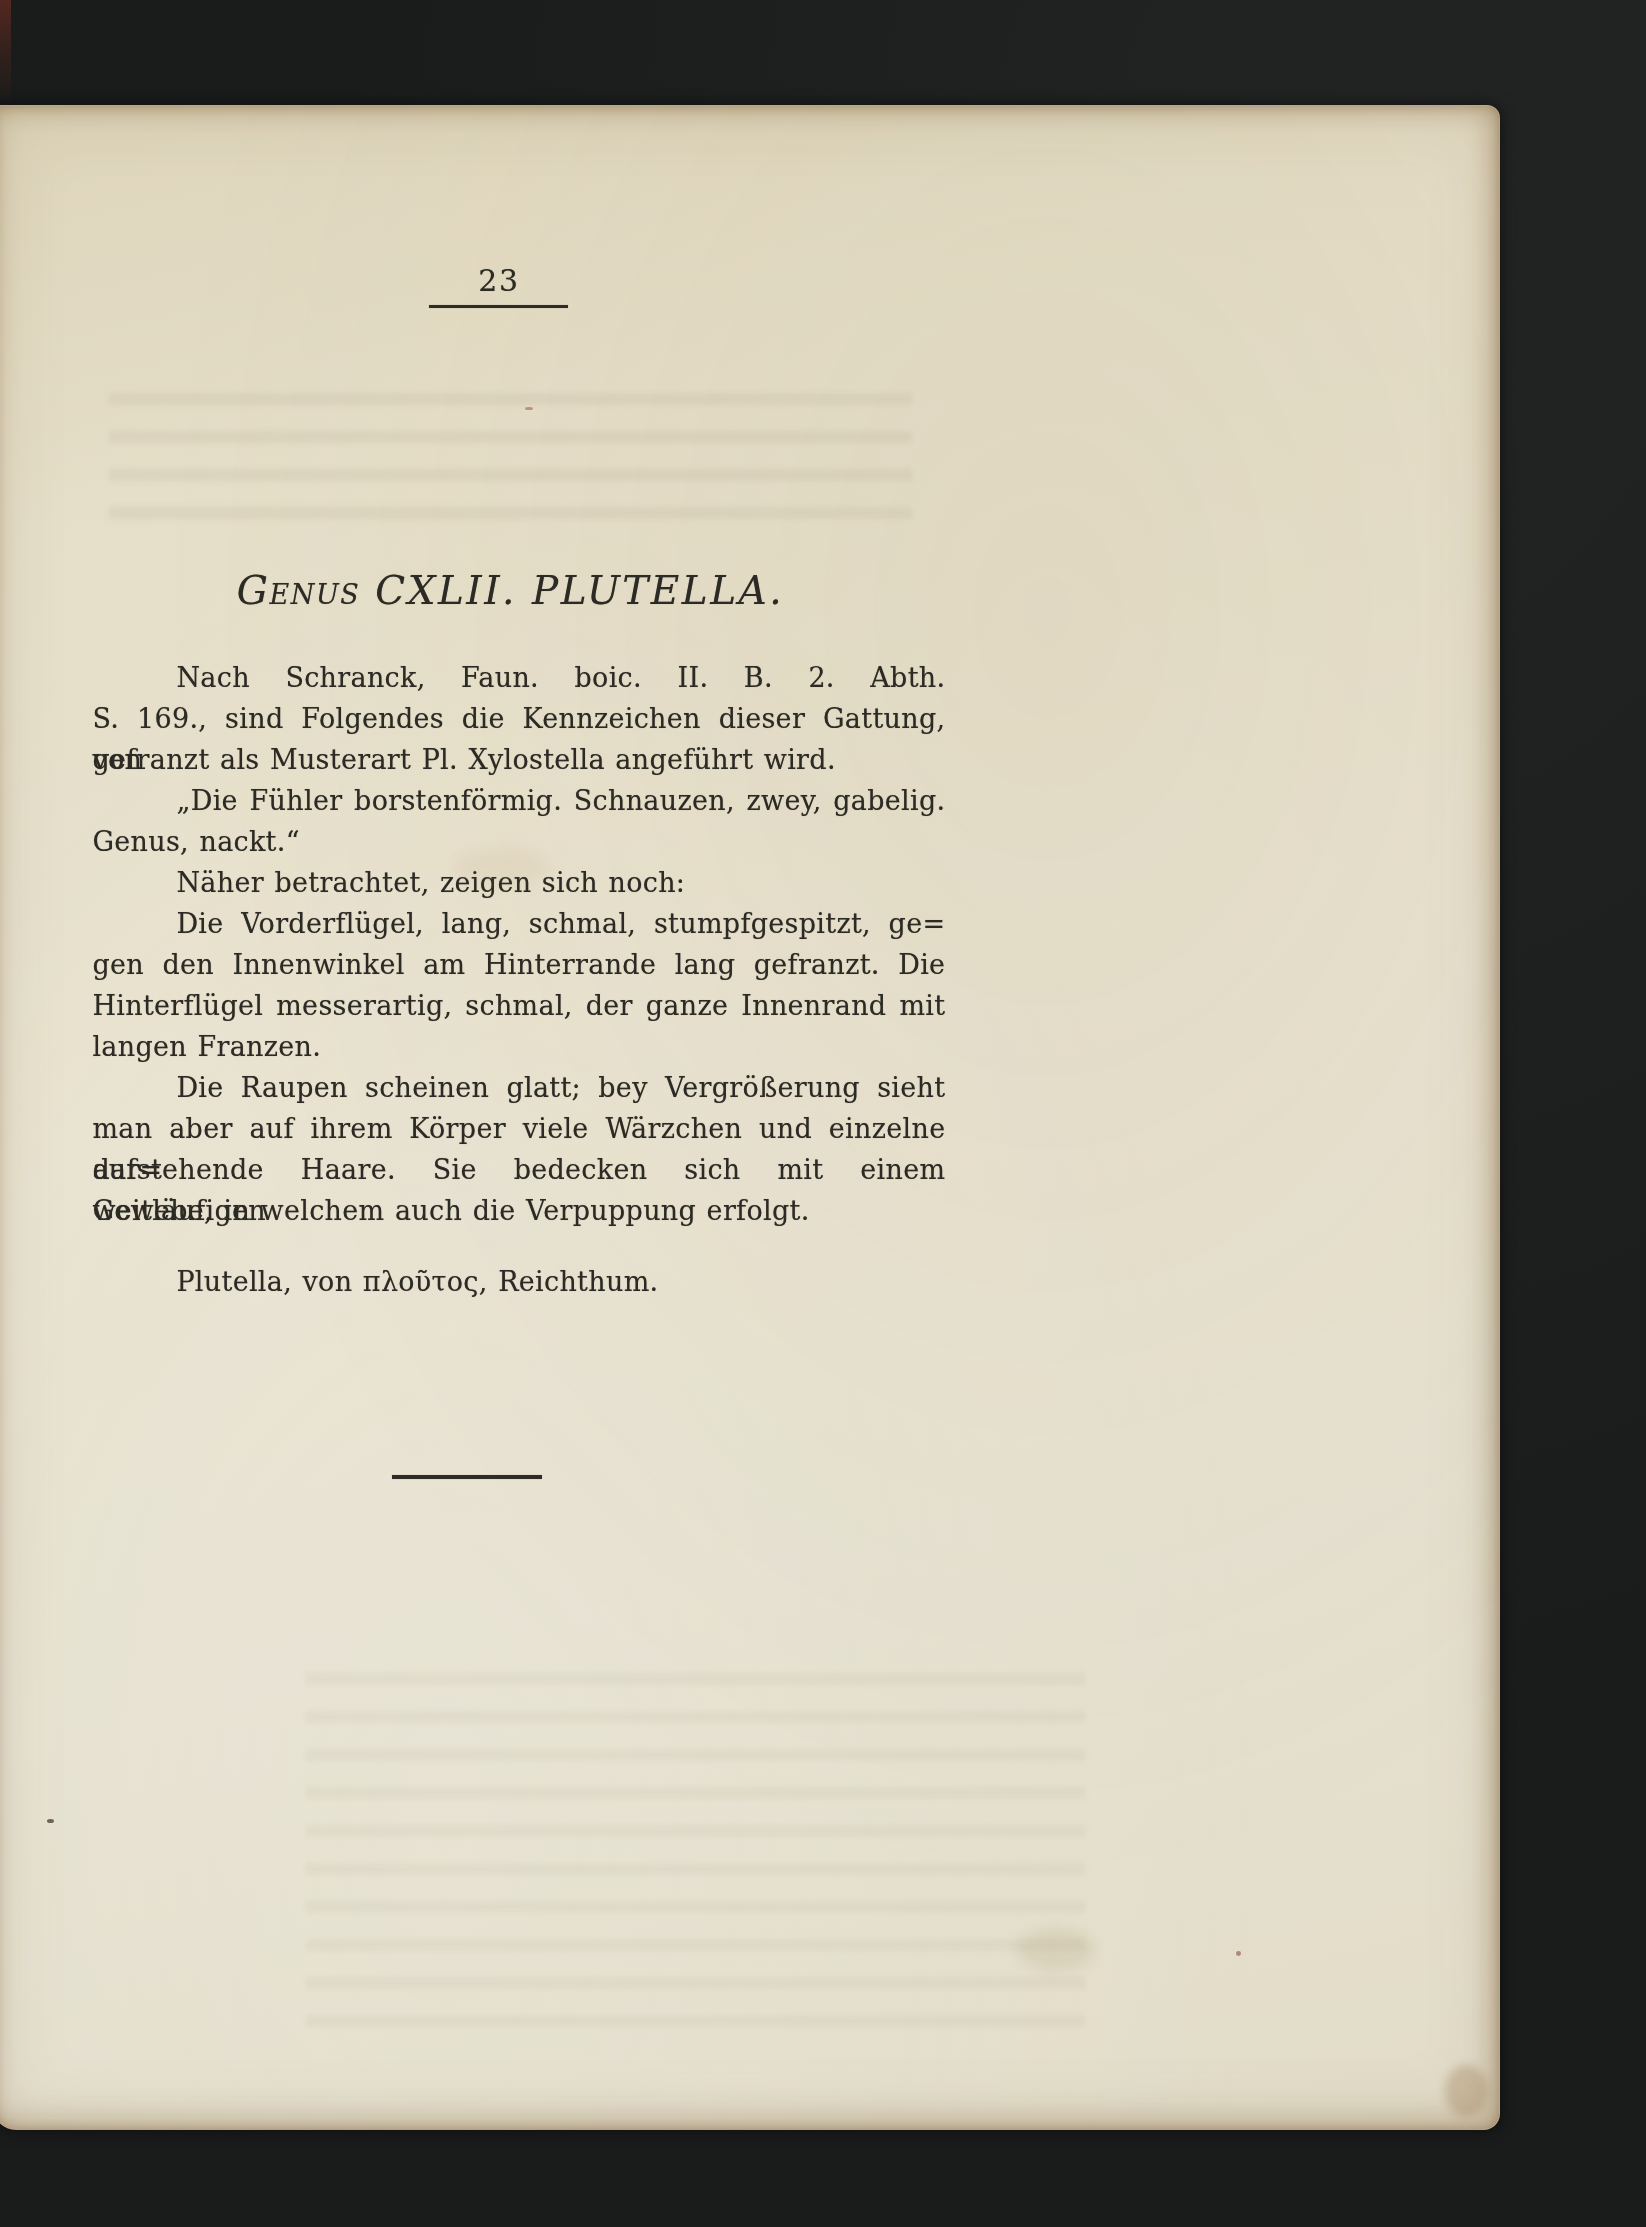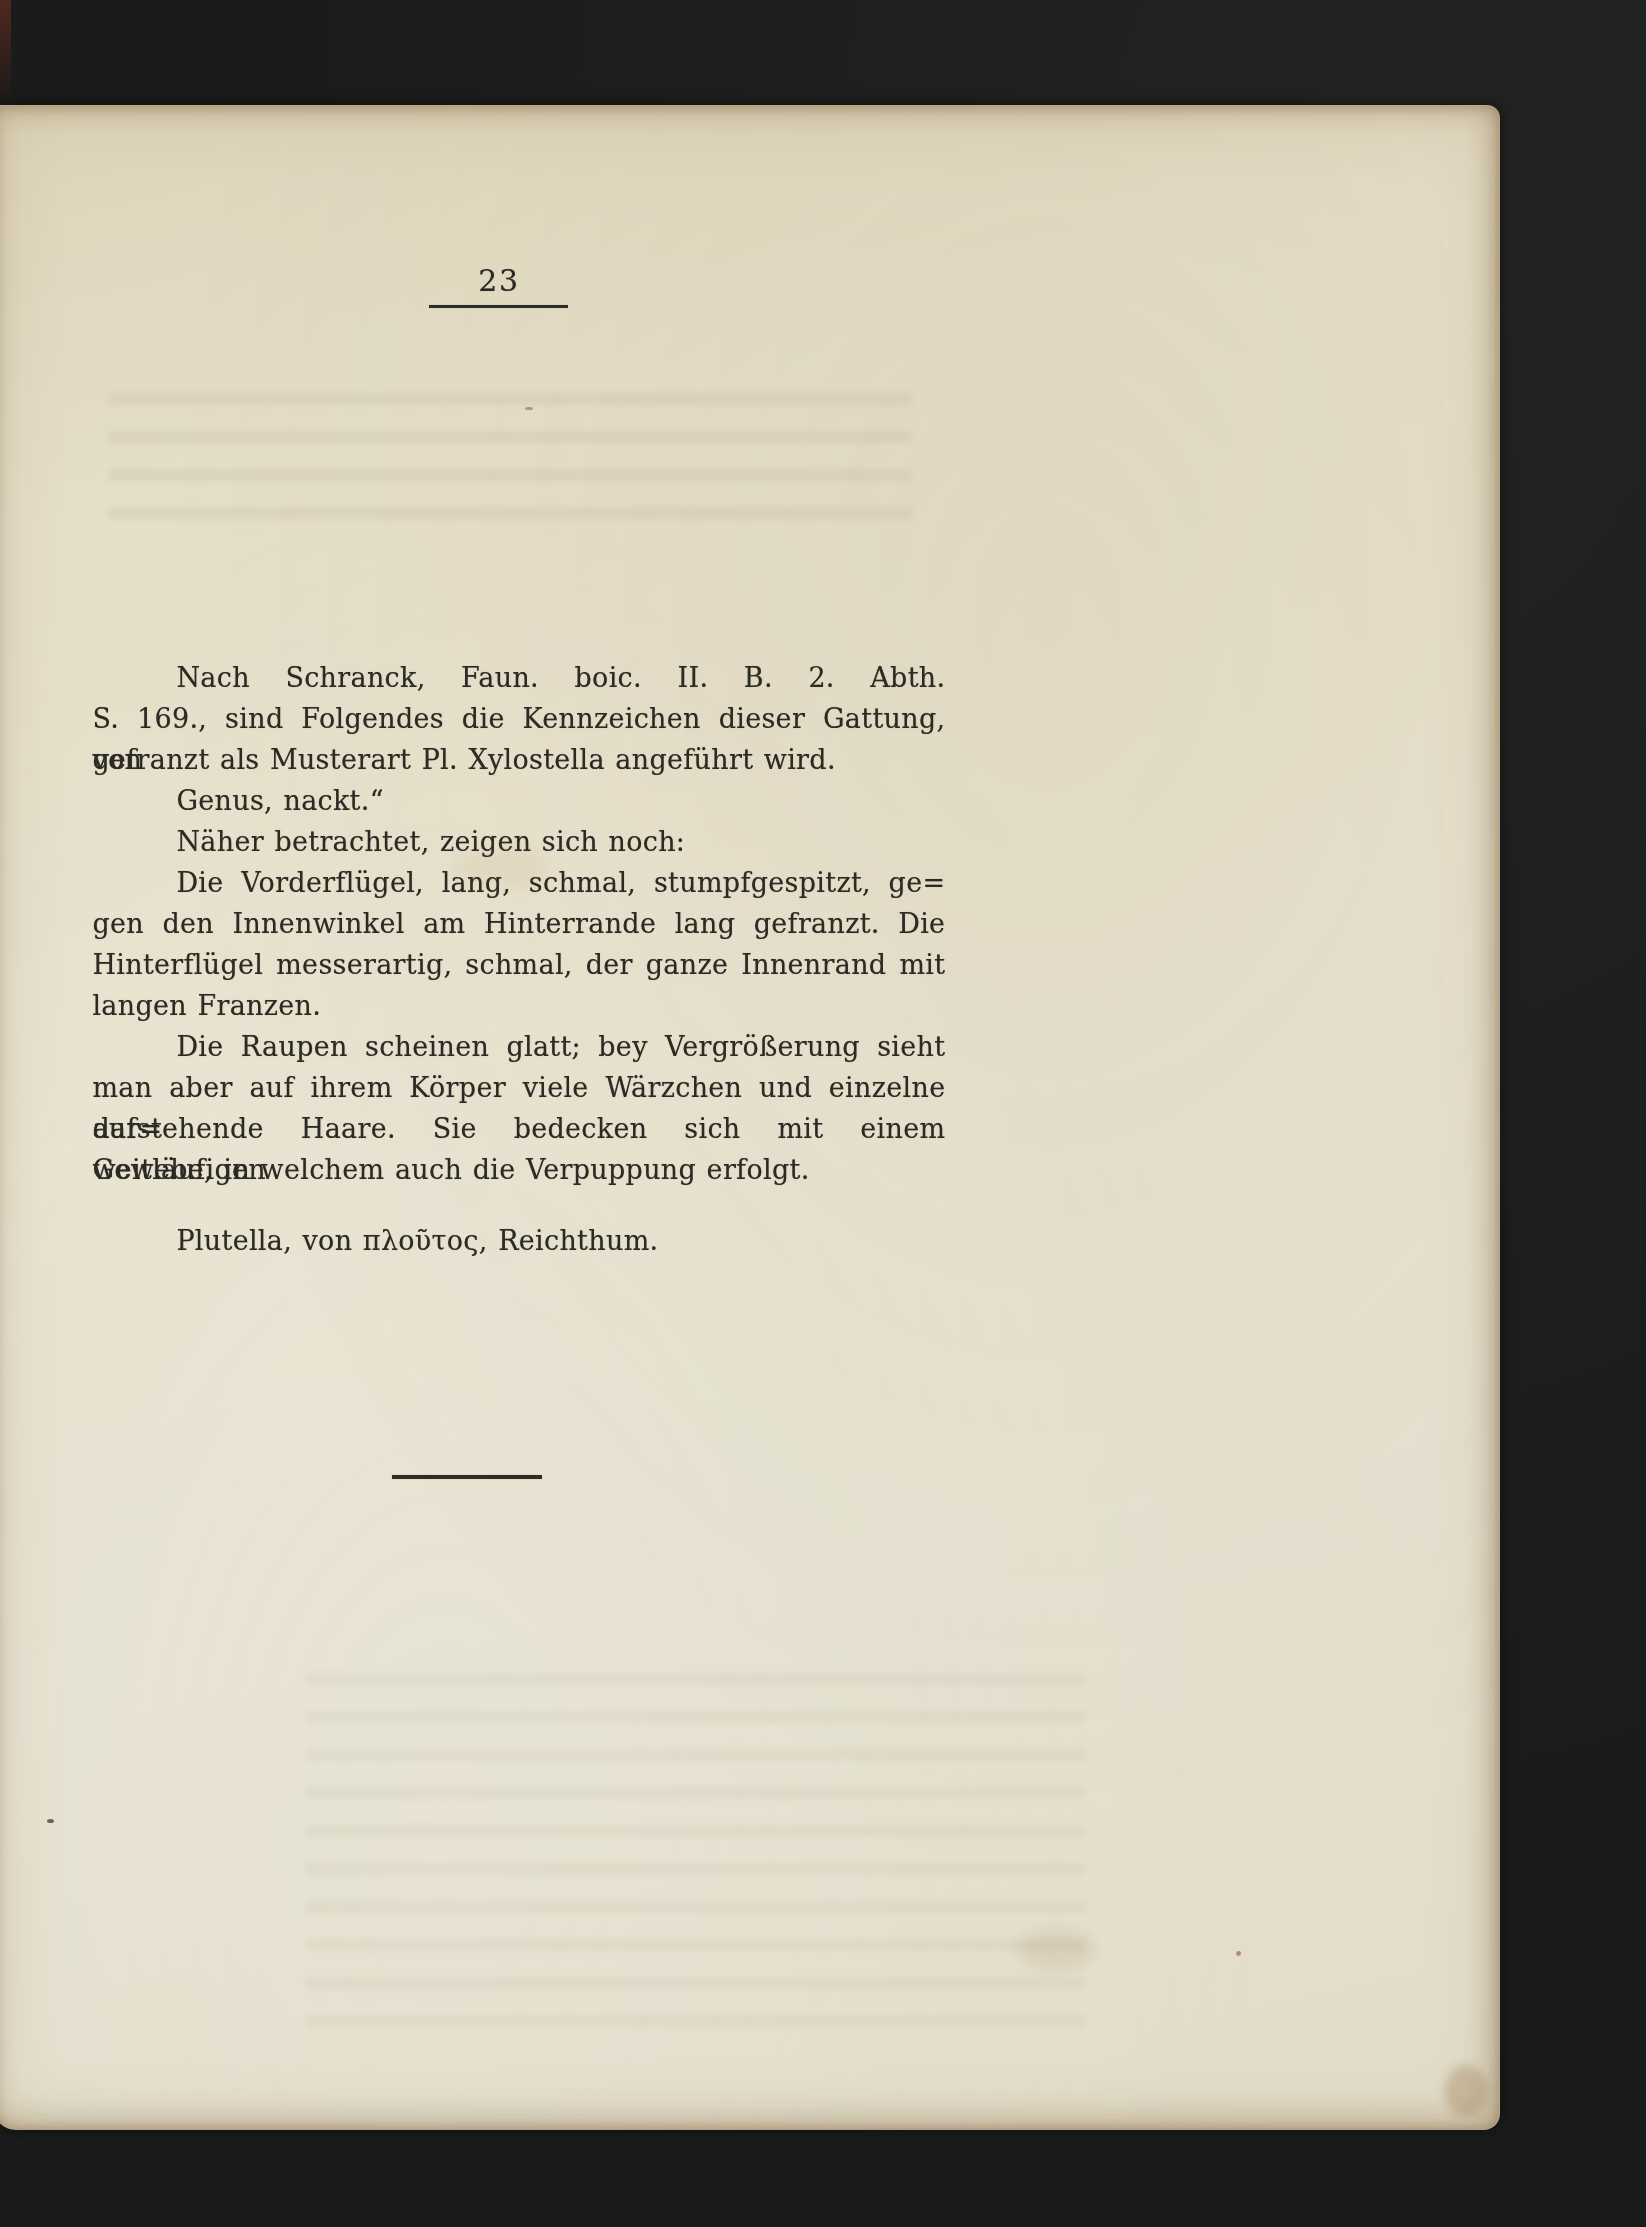--- a/index.html
+++ b/index.html
@@ -117,30 +117,32 @@
 <div class="binding-sliver"></div>
 
 <div class="page">
 
   <div class="ghost ghost-top"></div>
   <div class="ghost ghost-lower"></div>
 
   <div class="pagenum ink">23</div>
   <div class="rule rule-top"></div>
 
+  <h1 class="heading ink"><span class="genus">Genus</span><span> CXLII. PLUTELLA.</span></h1>
 
   <div class="text-block ink">
 
     <div class="para">
       <div class="line">Nach Schranck, Faun. boic. II. B. 2. Abth.</div>
       <div class="line">S. 169., sind Folgendes die Kennzeichen dieser Gattung, von</div>
       <div class="line">gefranzt als Musterart Pl. Xylostella angeführt wird.</div>
     </div>
 
     <div class="para">
+      <div class="line">„Die Fühler borstenförmig. Schnauzen, zwey, gabelig.</div>
       <div class="line">Genus, nackt.“</div>
     </div>
 
     <div class="para">
       <div class="line">Näher betrachtet, zeigen sich noch:</div>
     </div>
 
     <div class="para">
       <div class="line">Die Vorderflügel, lang, schmal, stumpfgespitzt, ge=</div>
       <div class="line">gen den Innenwinkel am Hinterrande lang gefranzt. Die</div>

